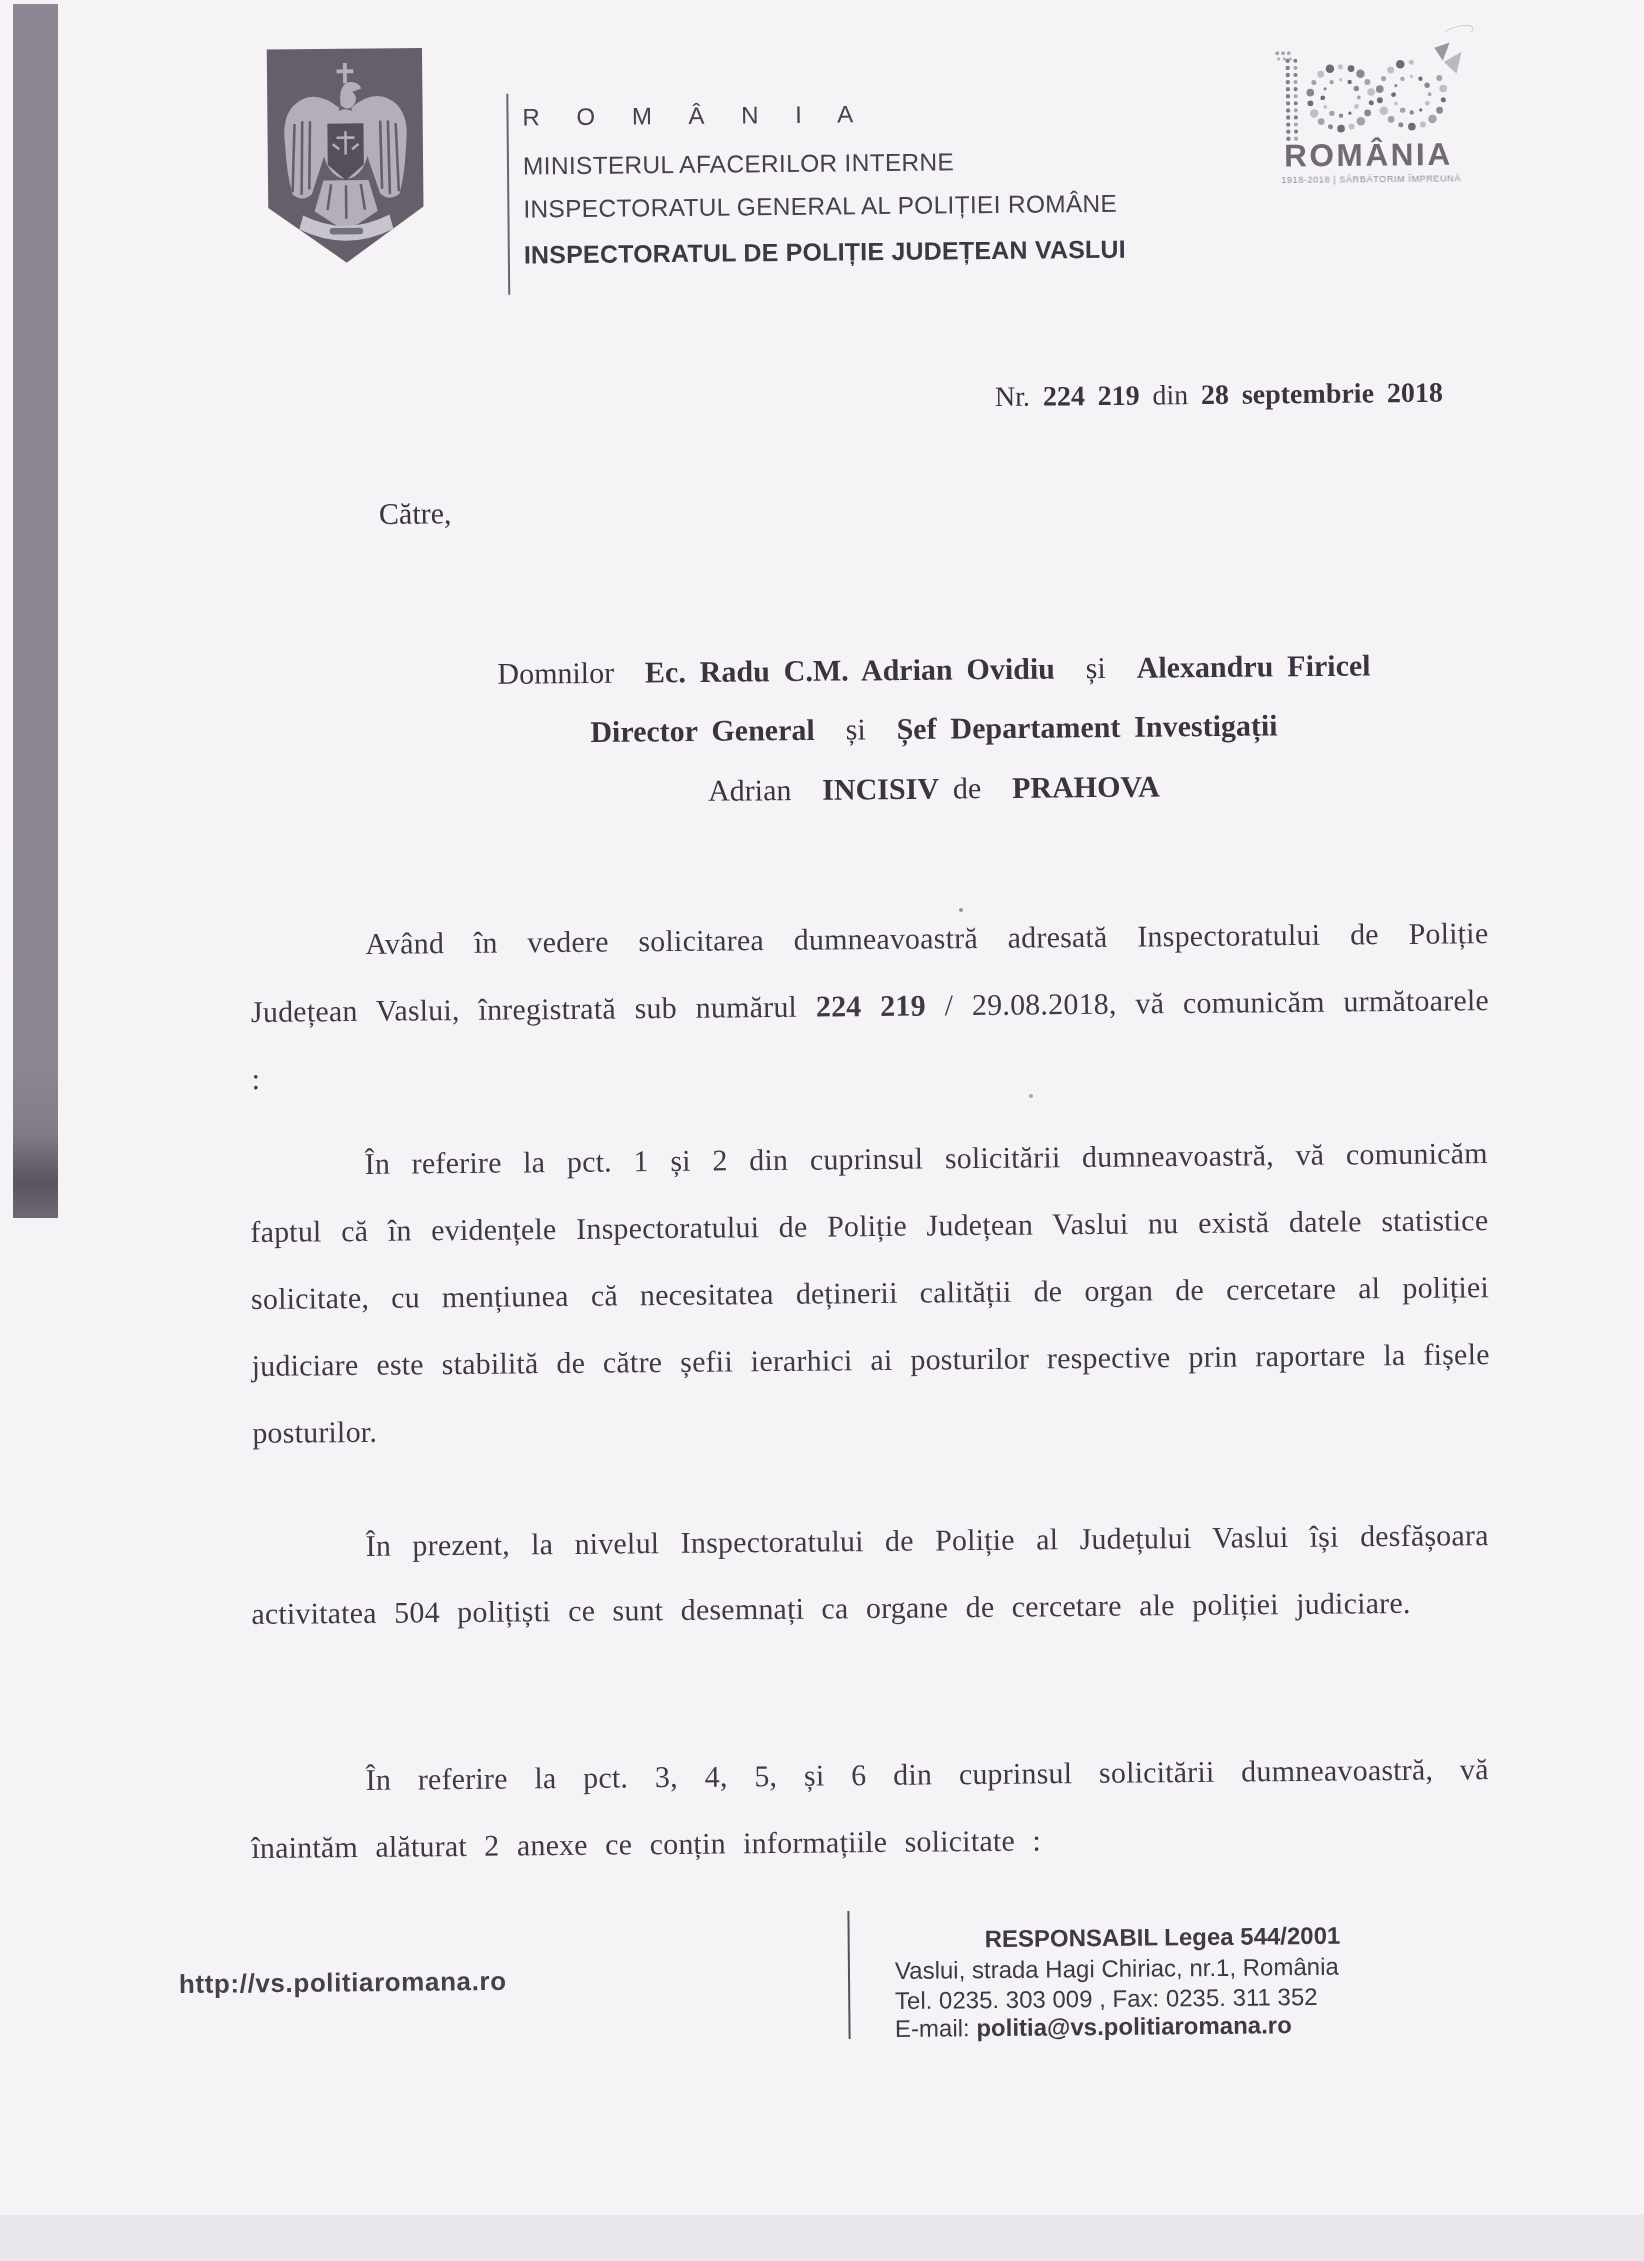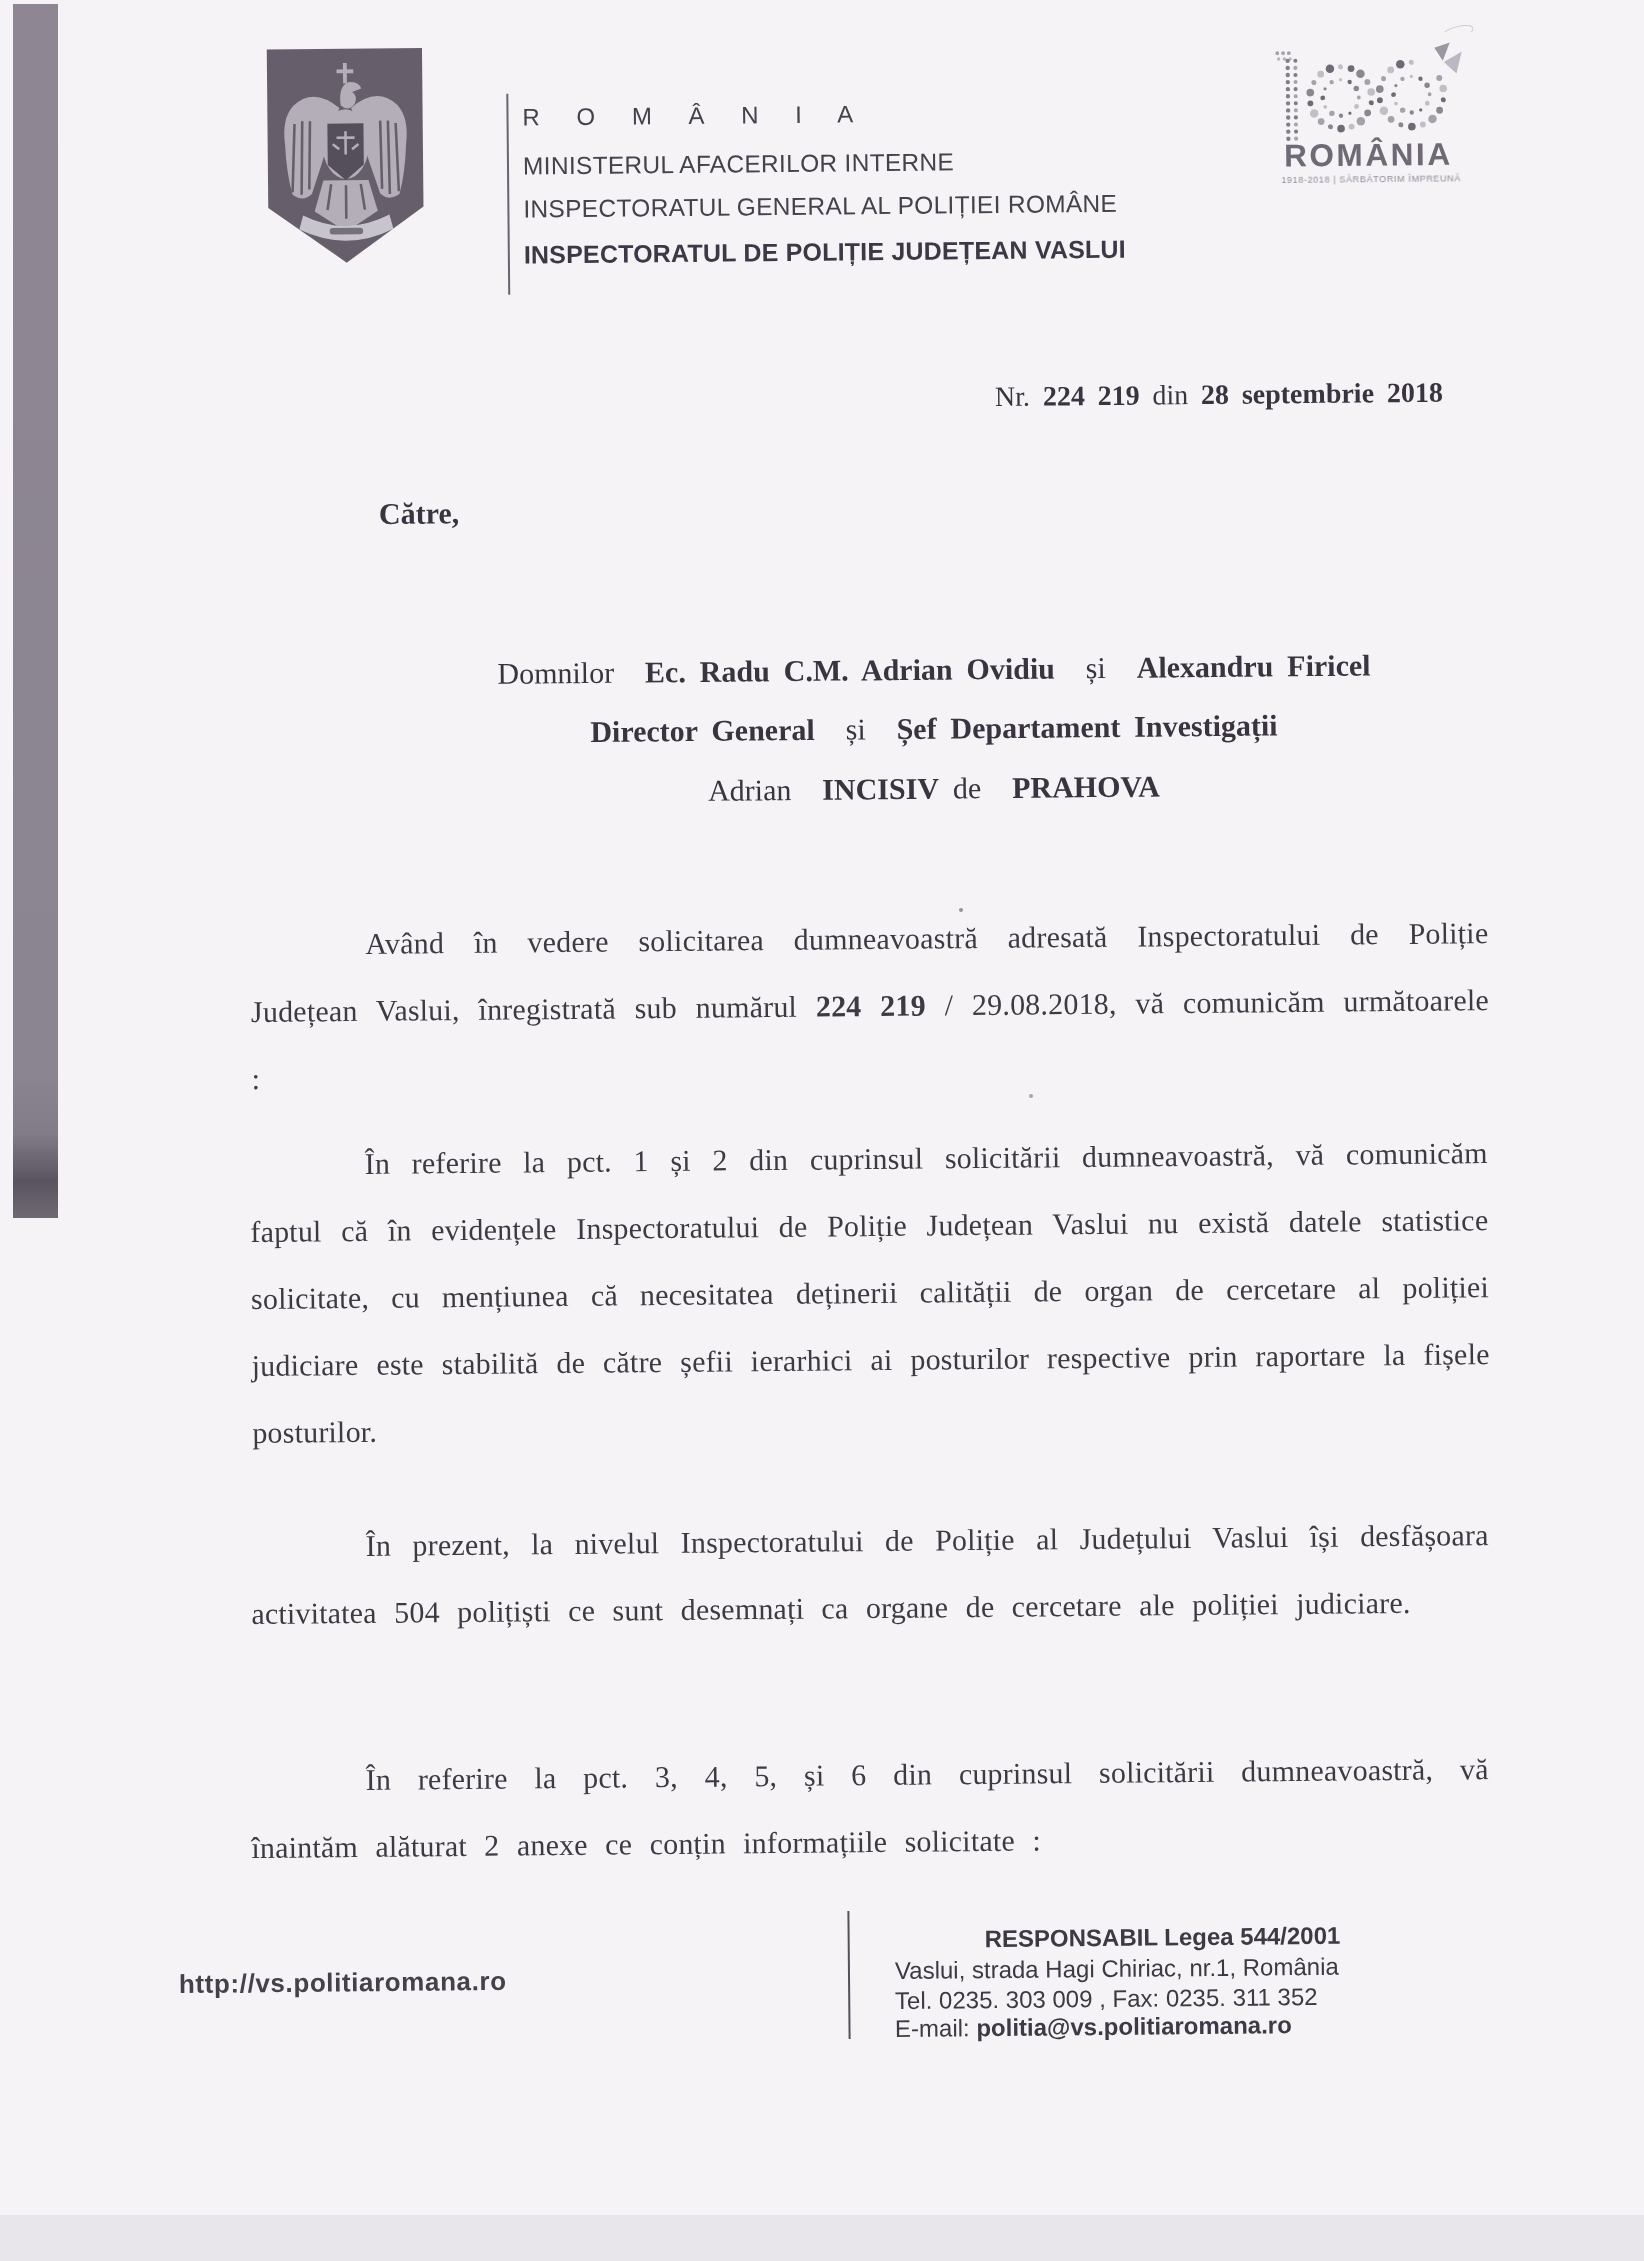--- a/index.html
+++ b/index.html
@@ -41,21 +41,21 @@
     border-bottom-color:transparent;border-left-color:transparent;
     transform:rotate(-14deg);opacity:.85;
   }
   .speckle{width:3.9px;height:3.9px;border-radius:50%;background:#4a4450;}
 
   
   #reference-line{left:995px;top:381px;font-size:28px;white-space:nowrap;word-spacing:5.8px;}
   .b{font-weight:bold;}
 
   
-  #salutation{left:379px;top:497px;font-size:30px;font-weight:bold;}
+  #salutation{left:379px;top:497px;font-size:30px;font-weight:normal;}
 
   
   #addressee{left:380px;top:658px;width:1108px;text-align:center;font-size:30px;}
   .addr-line{position:absolute;left:0;width:100%;white-space:nowrap;word-spacing:6.4px;}
   .addr-gap{display:inline-block;width:17px;}
 
   
   .para{
     left:251px;width:1238px;
     font-size:30px;line-height:67px;

